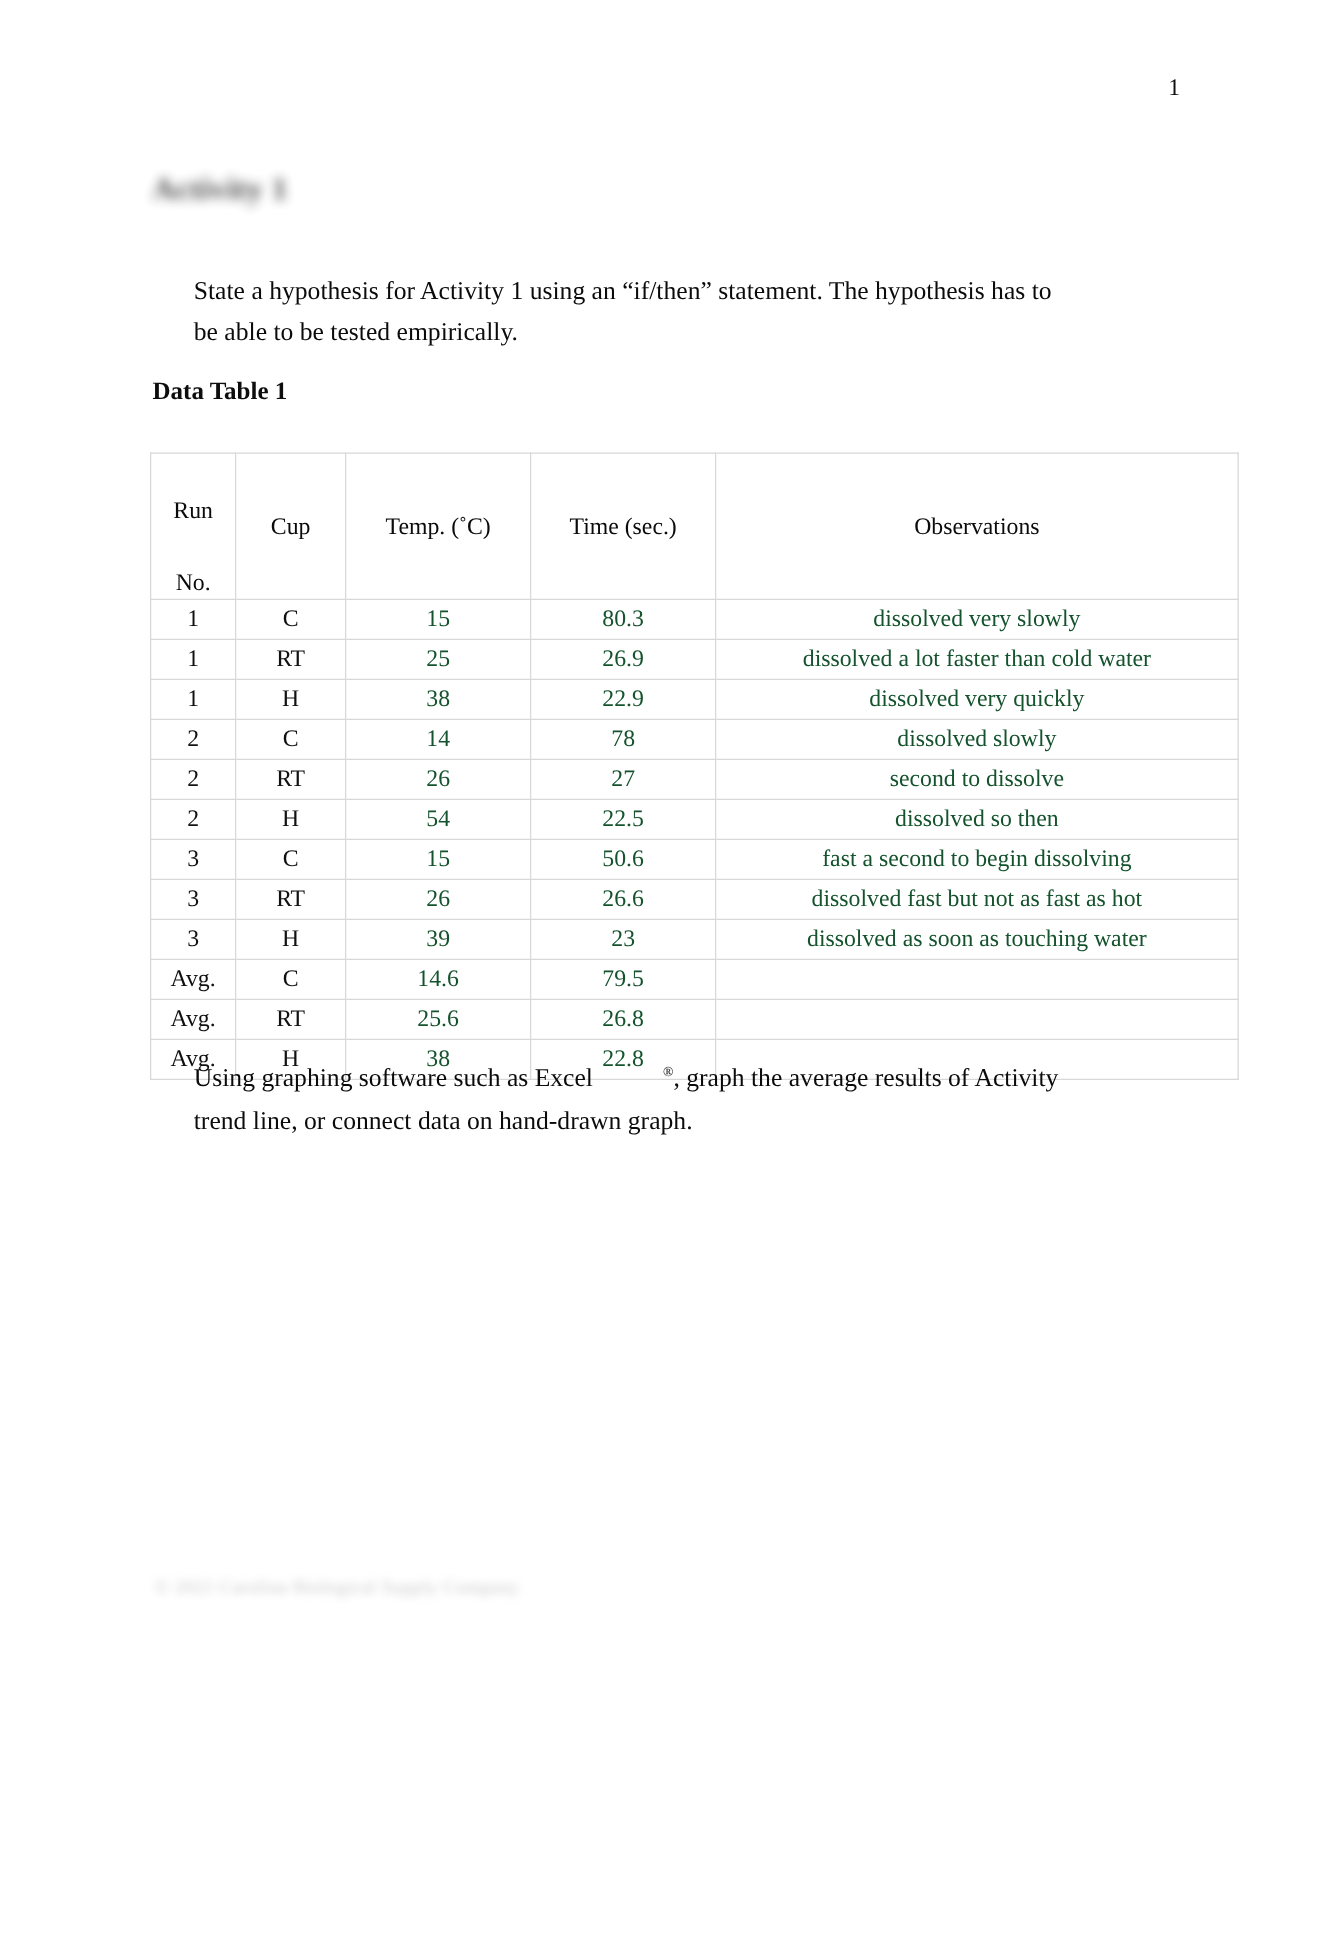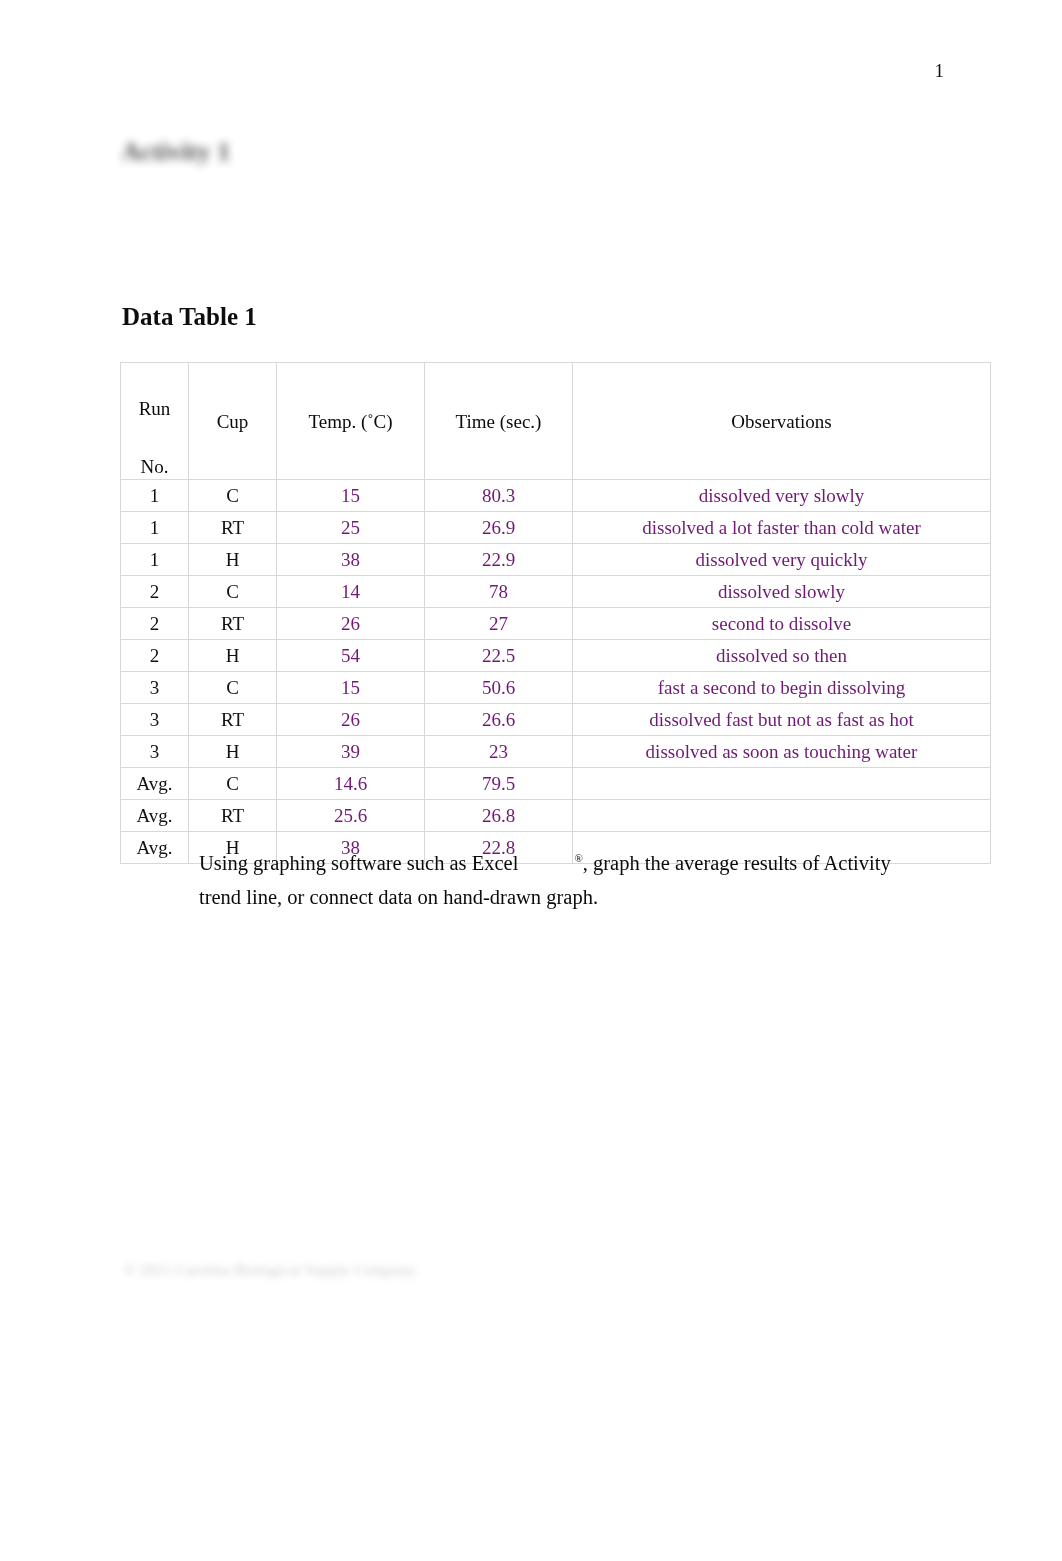--- a/index.html
+++ b/index.html
@@ -54,21 +54,21 @@
     font-size: 20.5px;
     line-height: 33px;
     color: #0b0b0b;
   }
 
   
   .data-table-heading {
     position: absolute;
     left: 122px;
     top: 281px;
-    font-size: 25px;
+    font-size: 20px;
     line-height: 30px;
     color: #0d0d0d;
   }
 
   
   .table-wrap {
     position: absolute;
     left: 120px;
     top: 362px;
     width: 870px;
@@ -106,35 +106,35 @@
     height: 50px;
     color: #0b0b0b;
   }
   col.c-run  { width: 68px; }
   col.c-cup  { width: 88px; }
   col.c-temp { width: 148px; }
   col.c-time { width: 148px; }
   col.c-obs  { width: 418px; }
 
   td.run, td.cup { color: #111111; }
-  td.val, td.obs { color: #701a75; }
+  td.val, td.obs { color: #14532d; }
 
   .hdr-stack { display: block; line-height: 24px; margin-top: 34px; }
 
   
   .instructions {
     position: absolute;
     left: 155px;
     top: 847px;
     width: 720px;
     font-size: 20.5px;
     line-height: 33.5px;
     color: #0b0b0b;
   }
-  .instructions .line { display: block; white-space: pre; margin-left: 44px; }
+  .instructions .line { display: block; white-space: pre; }
   .instructions sup {
     font-size: 11px;
     vertical-align: super;
     line-height: 0;
   }
 
   
   .footer-note {
     position: absolute;
     left: 124px;
@@ -148,20 +148,21 @@
 </style>
 </head>
 <body>
 
 <div class="page">
 
   <div class="page-number">1</div>
 
   <div class="activity-title">Activity 1</div>
 
+  <p class="hypothesis">State a hypothesis for Activity 1 using an “if/then” statement. The hypothesis has to be able to be tested empirically.</p>
 
   <h2 class="data-table-heading">Data Table 1</h2>
 
   <div class="table-wrap">
     <div class="table-blur-layer"></div>
     <table class="data-table">
       <colgroup>
         <col class="c-run">
           <col class="c-cup">
           <col class="c-temp">

